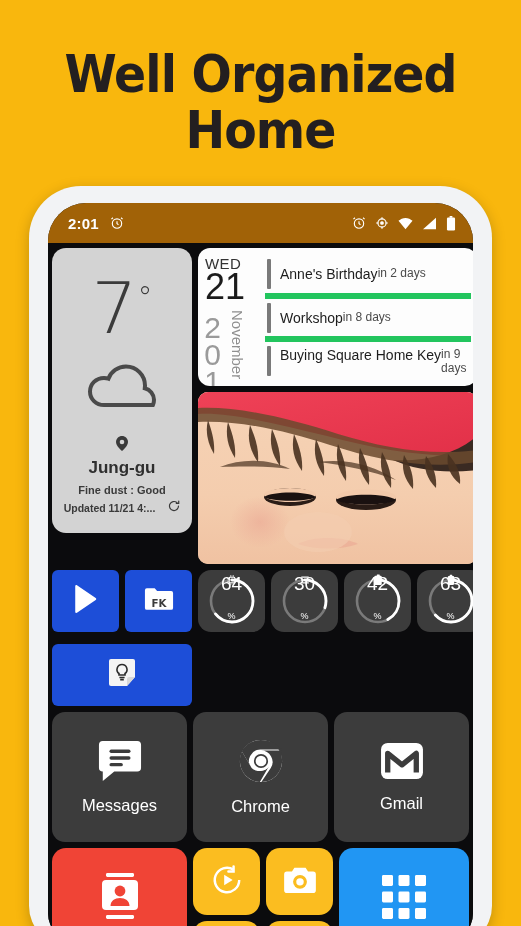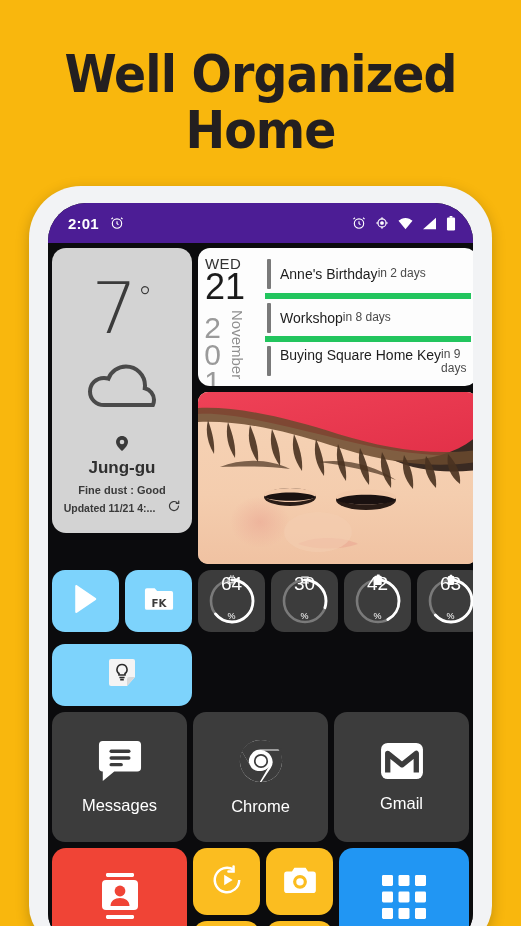--- a/index.html
+++ b/index.html
@@ -42,21 +42,21 @@
   
   .btn-side { position:absolute; background:#e2e5ea; border-radius:3px; }
   .btn-left-1 { left:27px; top:105px; width:5px; height:34px; background:#dfe2e7; }
   .btn-left-2 { left:27px; top:300px; width:5px; height:70px; background:#e8ebef; }
   .btn-right-1 { right:25px; top:255px; width:6px; height:46px; }
   .btn-right-2 { right:25px; top:442px; width:6px; height:92px; }
 
   
   .statusbar {
     position:absolute; left:0; top:0; width:425px; height:40px;
-    background:#4c1d95; color:#fff;
+    background:#a16207; color:#fff;
     display:flex; align-items:center;
     padding:0 17px 0 20px;
   }
   .sb-time { font-size:15px; font-weight:bold; letter-spacing:0.2px; }
   .sb-left-icon { margin-left:11px; display:flex; align-items:center; }
   .sb-spacer { flex:1; }
   .sb-right { display:flex; align-items:center; gap:9px; }
   .sb-right svg, .sb-left-icon svg { display:block; }
 
   
@@ -129,22 +129,22 @@
     width:279px; height:172px;
     border-radius:10px;
     overflow:hidden;
     position:relative;
     background:#f0c9ae;
   }
   .photo svg { display:block; width:100%; height:100%; }
 
   
   .tile {
-    background:#7dd3fc;
-    border-radius:13px;
+    background:#1d4ed8;
+    border-radius:6px;
     display:flex; align-items:center; justify-content:center;
   }
   .tile-sm { width:67px; height:62px; }
   .tile-wide { width:140px; height:62px; }
 
   
   .circles { display:flex; gap:6px; }
   .circ-tile {
     width:67px; height:62px;
     background:#3c3c3c; border-radius:13px;

